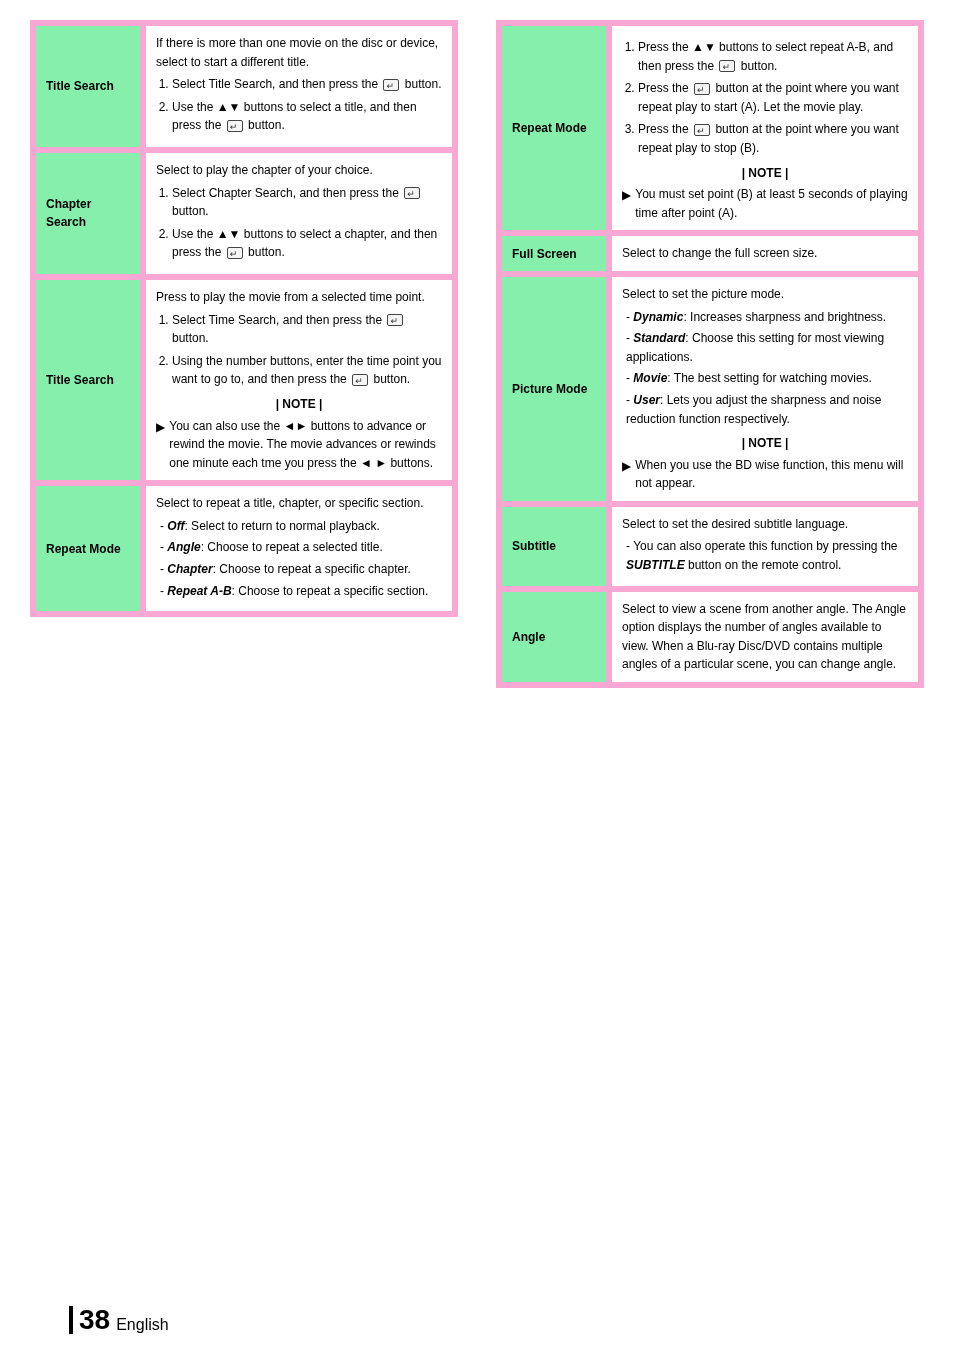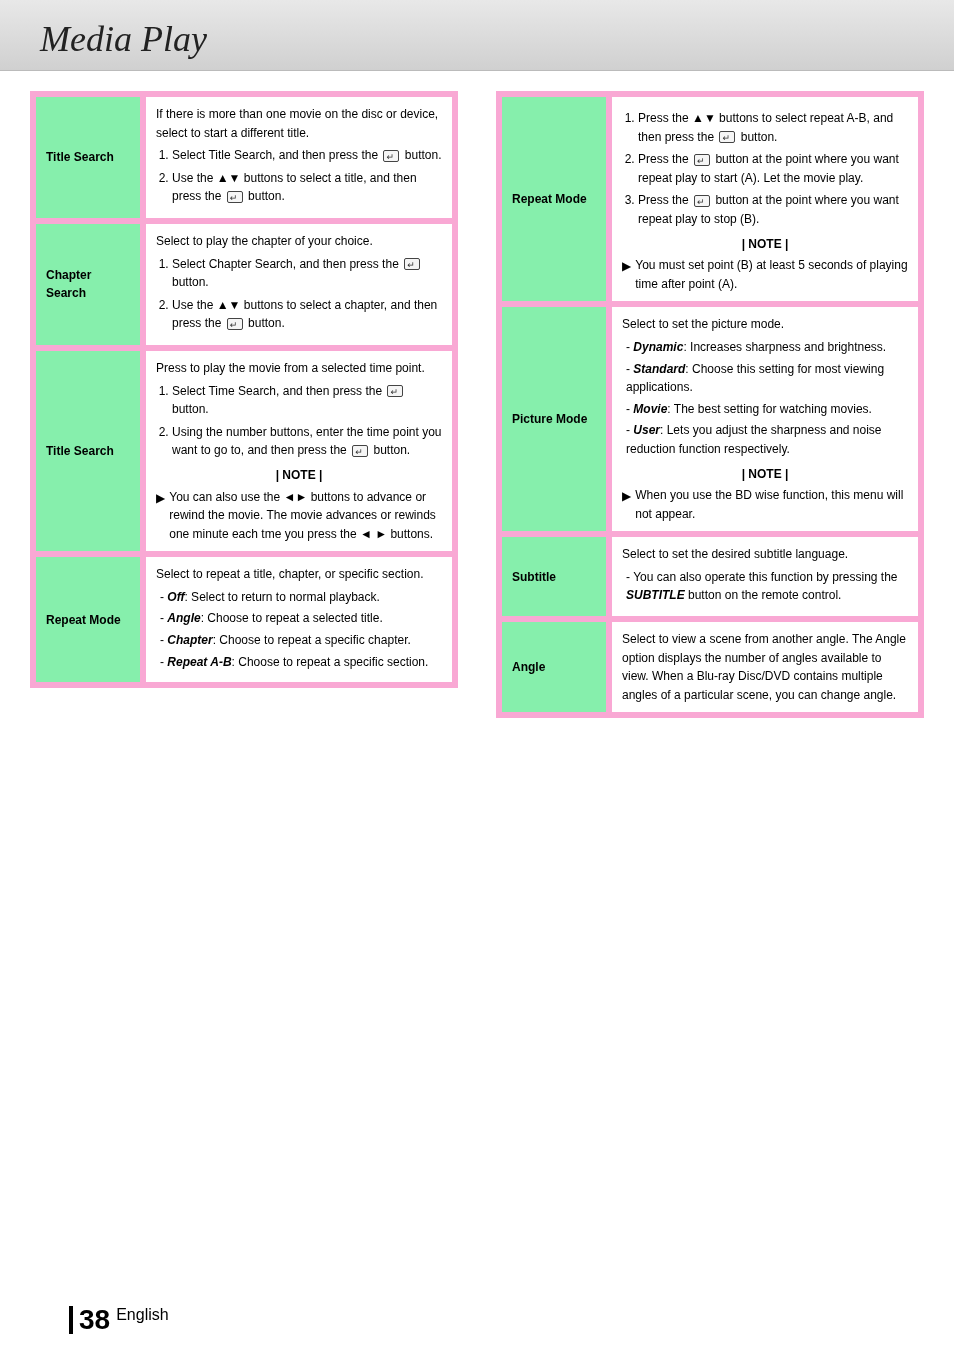--- a/index.html
+++ b/index.html
@@ -97,21 +97,21 @@
     }
     strong {
       font-weight: bold;
       font-style: italic;
     }
     .footer {
       position: absolute;
       bottom: 20px;
       left: 30px;
       display: flex;
-      align-items: flex-start;
+      align-items: flex-end;
       gap: 6px;
       padding-left: 39px;
     }
     .footer-bar {
       width: 4px;
       height: 28px;
       background: #000;
       display: inline-block;
     }
     .footer-num {
@@ -143,23 +143,20 @@
     }
     .divider {
       width: 18px;
     }
   </style>
 </head>
 <body>
 
 <div class="page">
 
-  <div class="header">
-    <span class="header-title">Media Play</span>
-  </div>
 
   <div class="content">
 
     <div style="flex:1;">
       <table>
 
         <tbody>
             <tr>
           <td class="label-cell">
             <span>Title Search</span>
@@ -277,20 +274,28 @@
             <div class="note-block">
               <div class="note-header">| NOTE |</div>
               <div class="note-item">
                 <span class="bullet-arrow">▶</span>
                 <span>You must set point (B) at least 5 seconds of playing time after point (A).</span>
               </div>
             </div>
           </td>
         </tr>
 
+        <tr>
+          <td class="label-cell">
+            <span>Full Screen</span>
+          </td>
+          <td class="content-cell">
+            <span>Select to change the full screen size.</span>
+          </td>
+        </tr>
 
         <tr>
           <td class="label-cell">
             <span>Picture Mode</span>
           </td>
           <td class="content-cell">
             <div>Select to set the picture mode.</div>
             <ul class="dash-list">
               <li><strong>Dynamic</strong><span>: Increases sharpness and brightness.</span></li>
               <li><strong>Standard</strong><span>: Choose this setting for most viewing applications.</span></li>

